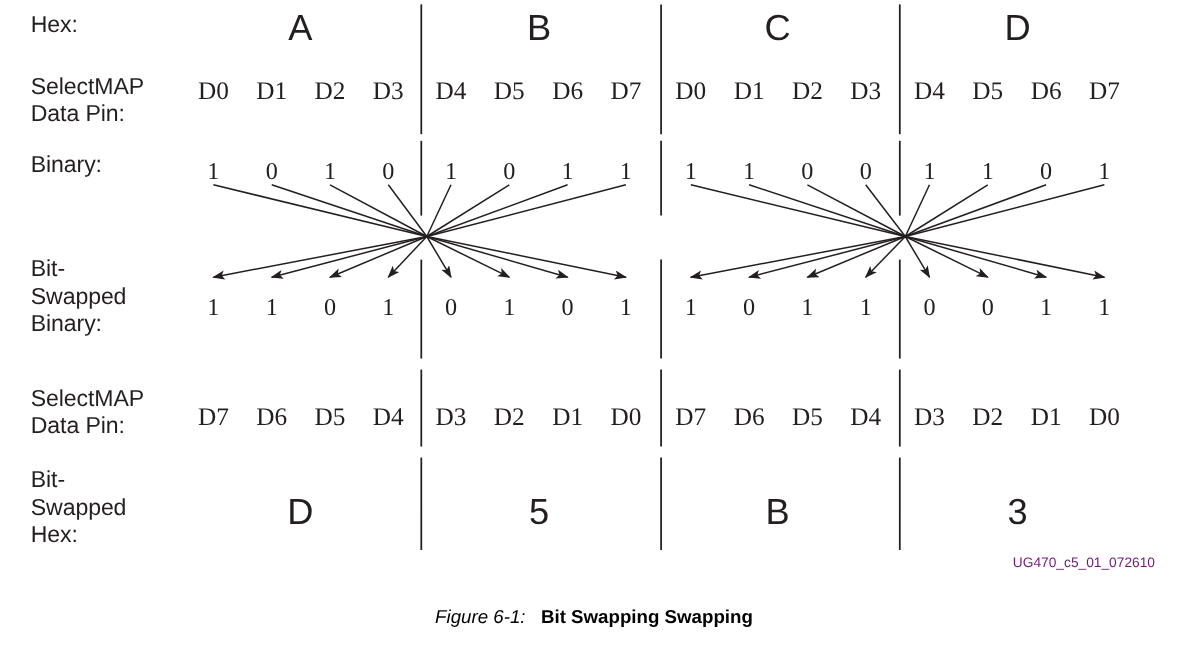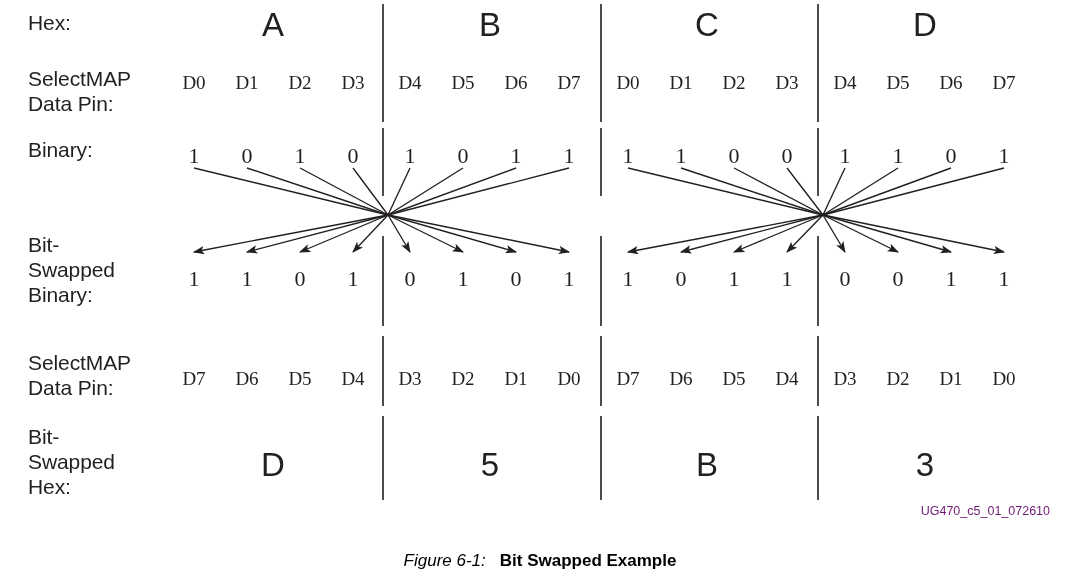--- a/index.html
+++ b/index.html
@@ -34,21 +34,21 @@
     line-height:33px;
     color:#231f20;
     text-align:center;
     transform:translateX(-50%);
   }
 
   
   .pin{
     position:absolute;
     font-family:"Liberation Serif", serif;
-    font-size:19px;
+    font-size:23px;
     line-height:21px;
     color:#231f20;
     text-align:center;
     transform:translateX(-50%);
     white-space:nowrap;
   }
   .bit{
     position:absolute;
     font-family:"Liberation Serif", serif;
     font-size:22px;
@@ -248,16 +248,16 @@
   <div id="layer-swapped-hex">
       <div class="hex" style="left: 273px; top: 448px;">D</div>
       <div class="hex" style="left: 490px; top: 448px;">5</div>
       <div class="hex" style="left: 707px; top: 448px;">B</div>
       <div class="hex" style="left: 925px; top: 448px;">3</div>
     </div>
 
   <div class="diagid">UG470_c5_01_072610</div>
 
   <div id="caption">
-    <span class="cap-num">Figure 6-1:</span><span class="cap-title">Bit Swapped Example</span>
+    <span class="cap-num">Figure 6-1:</span><span class="cap-title">Bit Swapping Swapping</span>
   </div>
 
 </div>
 
 </body></html>

